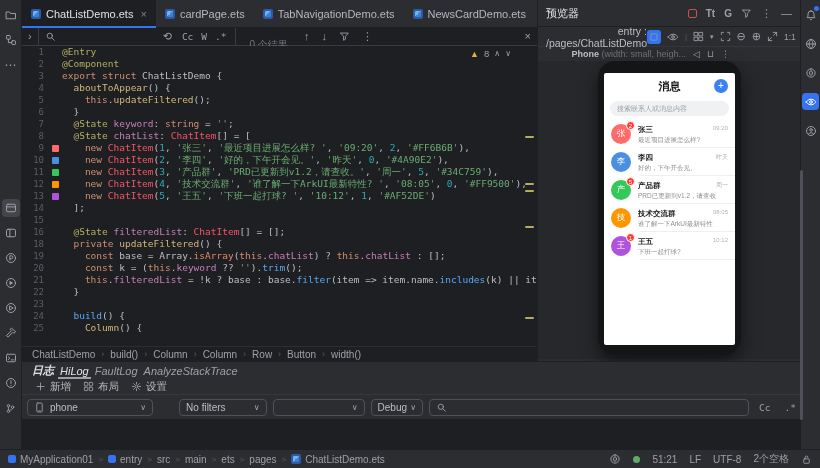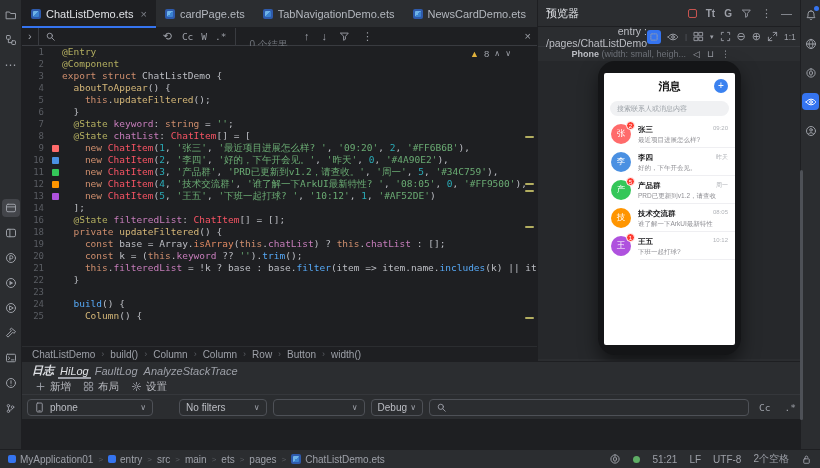--- a/index.html
+++ b/index.html
@@ -274,20 +274,21 @@
         <div class="cl"><span class="ln">5</span><span class="sw"></span><span class="code"><span class="tk-txt">    </span><span class="tk-kw">this</span><span class="tk-txt">.</span><span class="tk-fn">updateFiltered</span><span class="tk-txt">();</span></span></div>
         <div class="cl"><span class="ln">6</span><span class="sw"></span><span class="code"><span class="tk-txt">  }</span></span></div>
         <div class="cl"><span class="ln">7</span><span class="sw"></span><span class="code"><span class="tk-txt">  </span><span class="tk-dec">@State</span><span class="tk-txt"> </span><span class="tk-prop">keyword</span><span class="tk-txt">: </span><span class="tk-kw">string</span><span class="tk-txt"> = </span><span class="tk-str">''</span><span class="tk-txt">;</span></span></div>
         <div class="cl"><span class="ln">8</span><span class="sw"></span><span class="code"><span class="tk-txt">  </span><span class="tk-dec">@State</span><span class="tk-txt"> </span><span class="tk-prop">chatList</span><span class="tk-txt">: </span><span class="tk-cls">ChatItem</span><span class="tk-txt">[] = [</span></span></div>
         <div class="cl"><span class="ln">9</span><span class="sw"><i style="background:#FF6B6B"></i></span><span class="code"><span class="tk-txt">    </span><span class="tk-kw">new</span><span class="tk-txt"> </span><span class="tk-cls">ChatItem</span><span class="tk-txt">(</span><span class="tk-num">1</span><span class="tk-txt">, </span><span class="tk-str">'张三'</span><span class="tk-txt">, </span><span class="tk-str">'最近项目进展怎么样? '</span><span class="tk-txt">, </span><span class="tk-str">'09:20'</span><span class="tk-txt">, </span><span class="tk-num">2</span><span class="tk-txt">, </span><span class="tk-str">'#FF6B6B'</span><span class="tk-txt">),</span></span></div>
         <div class="cl"><span class="ln">10</span><span class="sw"><i style="background:#4A90E2"></i></span><span class="code"><span class="tk-txt">    </span><span class="tk-kw">new</span><span class="tk-txt"> </span><span class="tk-cls">ChatItem</span><span class="tk-txt">(</span><span class="tk-num">2</span><span class="tk-txt">, </span><span class="tk-str">'李四'</span><span class="tk-txt">, </span><span class="tk-str">'好的，下午开会见。'</span><span class="tk-txt">, </span><span class="tk-str">'昨天'</span><span class="tk-txt">, </span><span class="tk-num">0</span><span class="tk-txt">, </span><span class="tk-str">'#4A90E2'</span><span class="tk-txt">),</span></span></div>
         <div class="cl"><span class="ln">11</span><span class="sw"><i style="background:#34C759"></i></span><span class="code"><span class="tk-txt">    </span><span class="tk-kw">new</span><span class="tk-txt"> </span><span class="tk-cls">ChatItem</span><span class="tk-txt">(</span><span class="tk-num">3</span><span class="tk-txt">, </span><span class="tk-str">'产品群'</span><span class="tk-txt">, </span><span class="tk-str">'PRD已更新到v1.2，请查收。'</span><span class="tk-txt">, </span><span class="tk-str">'周一'</span><span class="tk-txt">, </span><span class="tk-num">5</span><span class="tk-txt">, </span><span class="tk-str">'#34C759'</span><span class="tk-txt">),</span></span></div>
         <div class="cl"><span class="ln">12</span><span class="sw"><i style="background:#FF9500"></i></span><span class="code"><span class="tk-txt">    </span><span class="tk-kw">new</span><span class="tk-txt"> </span><span class="tk-cls">ChatItem</span><span class="tk-txt">(</span><span class="tk-num">4</span><span class="tk-txt">, </span><span class="tk-str">'技术交流群'</span><span class="tk-txt">, </span><span class="tk-str">'谁了解一下ArkUI最新特性? '</span><span class="tk-txt">, </span><span class="tk-str">'08:05'</span><span class="tk-txt">, </span><span class="tk-num">0</span><span class="tk-txt">, </span><span class="tk-str">'#FF9500'</span><span class="tk-txt">),</span></span></div>
         <div class="cl"><span class="ln">13</span><span class="sw"><i style="background:#AF52DE"></i></span><span class="code"><span class="tk-txt">    </span><span class="tk-kw">new</span><span class="tk-txt"> </span><span class="tk-cls">ChatItem</span><span class="tk-txt">(</span><span class="tk-num">5</span><span class="tk-txt">, </span><span class="tk-str">'王五'</span><span class="tk-txt">, </span><span class="tk-str">'下班一起打球? '</span><span class="tk-txt">, </span><span class="tk-str">'10:12'</span><span class="tk-txt">, </span><span class="tk-num">1</span><span class="tk-txt">, </span><span class="tk-str">'#AF52DE'</span><span class="tk-txt">)</span></span></div>
         <div class="cl"><span class="ln">14</span><span class="sw"></span><span class="code"><span class="tk-txt">  ];</span></span></div>
+        <div class="cl"><span class="ln">15</span><span class="sw"></span><span class="code"></span></div>
         <div class="cl"><span class="ln">16</span><span class="sw"></span><span class="code"><span class="tk-txt">  </span><span class="tk-dec">@State</span><span class="tk-txt"> </span><span class="tk-prop">filteredList</span><span class="tk-txt">: </span><span class="tk-cls">ChatItem</span><span class="tk-txt">[] = [];</span></span></div>
         <div class="cl"><span class="ln">18</span><span class="sw"></span><span class="code"><span class="tk-txt">  </span><span class="tk-kw">private</span><span class="tk-txt"> </span><span class="tk-fn">updateFiltered</span><span class="tk-txt">() {</span></span></div>
         <div class="cl"><span class="ln">19</span><span class="sw"></span><span class="code"><span class="tk-txt">    </span><span class="tk-kw">const</span><span class="tk-txt"> base = Array.</span><span class="tk-warm">isArray</span><span class="tk-txt">(</span><span class="tk-kw">this</span><span class="tk-txt">.</span><span class="tk-prop">chatList</span><span class="tk-txt">) ? </span><span class="tk-kw">this</span><span class="tk-txt">.</span><span class="tk-prop">chatList</span><span class="tk-txt"> : [];</span></span></div>
         <div class="cl"><span class="ln">20</span><span class="sw"></span><span class="code"><span class="tk-txt">    </span><span class="tk-kw">const</span><span class="tk-txt"> k = (</span><span class="tk-kw">this</span><span class="tk-txt">.</span><span class="tk-prop">keyword</span><span class="tk-txt"> ?? </span><span class="tk-str">''</span><span class="tk-txt">).</span><span class="tk-call">trim</span><span class="tk-txt">();</span></span></div>
         <div class="cl"><span class="ln">21</span><span class="sw"></span><span class="code"><span class="tk-txt">    </span><span class="tk-kw">this</span><span class="tk-txt">.</span><span class="tk-prop">filteredList</span><span class="tk-txt"> = !k ? base : base.</span><span class="tk-call">filter</span><span class="tk-txt">(item =&gt; item.name.</span><span class="tk-call">includes</span><span class="tk-txt">(k) || item.lastMessage.</span></span></div>
         <div class="cl"><span class="ln">22</span><span class="sw"></span><span class="code"><span class="tk-txt">  }</span></span></div>
         <div class="cl"><span class="ln">23</span><span class="sw"></span><span class="code"></span></div>
         <div class="cl"><span class="ln">24</span><span class="sw"></span><span class="code"><span class="tk-txt">  </span><span class="tk-call">build</span><span class="tk-txt">() {</span></span></div>
         <div class="cl"><span class="ln">25</span><span class="sw"></span><span class="code"><span class="tk-txt">    </span><span class="tk-fn">Column</span><span class="tk-txt">() {</span></span></div>
         <div class="scrollmark" style="top: 90px;"></div>

